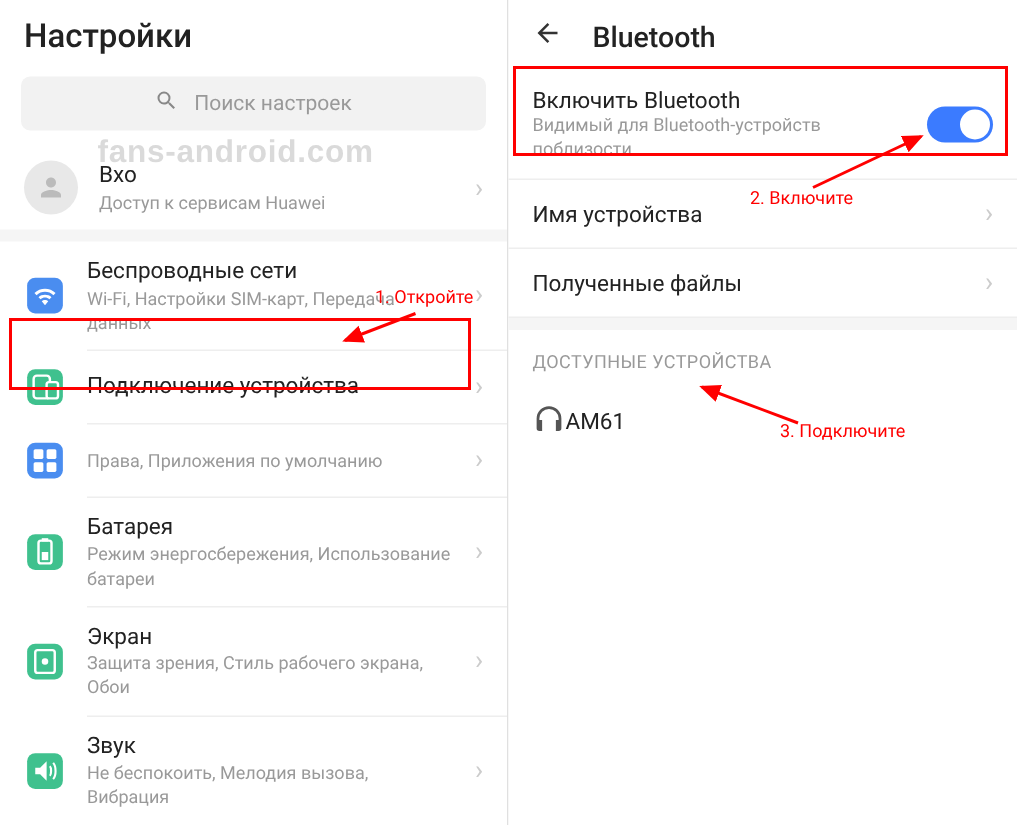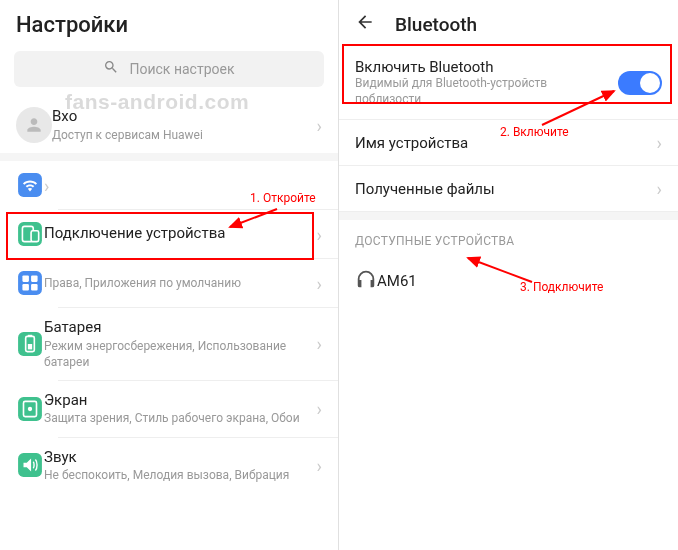--- a/index.html
+++ b/index.html
@@ -38,21 +38,23 @@
       gap: 10px;
       justify-content: center;
     }
     .search-icon svg { width: 16px; height: 16px; fill: #888; }
     .search-placeholder { color: #999; font-size: 14px; }
     
     .list-item {
       display: flex;
       align-items: center;
       padding: 10px 16px;
+      gap: 14px;
       position: relative;
+      justify-content: flex-end;
     }
     .item-icon {
       width: 28px;
       height: 28px;
       flex-shrink: 0;
       display: flex;
       align-items: center;
       justify-content: center;
       border-radius: 6px;
     }
@@ -194,20 +196,24 @@
     </div>
 
     <div class="divider"></div>
 
     <div class="list-item">
       <div class="item-icon">
         <svg viewBox="0 0 24 24">
             <rect x="1" y="1" width="22" height="22" rx="5" fill="#4a8df0"></rect>
             <path d="M12 18l-2-2.5c1-1 3-1 4 0L12 18zm-4-5c2-2 6-2 8 0l-1.3 1.3c-1.5-1.5-3.9-1.5-5.4 0L8 13zm-2.5-2.5c3.5-3.5 9.5-3.5 13 0l-1.3 1.3c-2.8-2.8-7.6-2.8-10.4 0L5.5 10.5z" fill="#fff"></path>
           </svg>
+      </div>
+      <div class="item-text">
+        <div class="item-title">Беспроводные сети</div>
+        <div class="item-subtitle">Wi-Fi, Настройки SIM-карт, Передача данных</div>
       </div>
       <span class="chevron">›</span>
     </div>
     <div class="thin-divider"></div>
 
     <div class="list-item">
       <div class="item-icon">
         <svg viewBox="0 0 24 24">
             <rect x="1" y="1" width="22" height="22" rx="5" fill="#3fc18e"></rect>
             <rect x="5" y="5" width="10" height="14" rx="2" fill="none" stroke="#fff" stroke-width="1.5"></rect>

